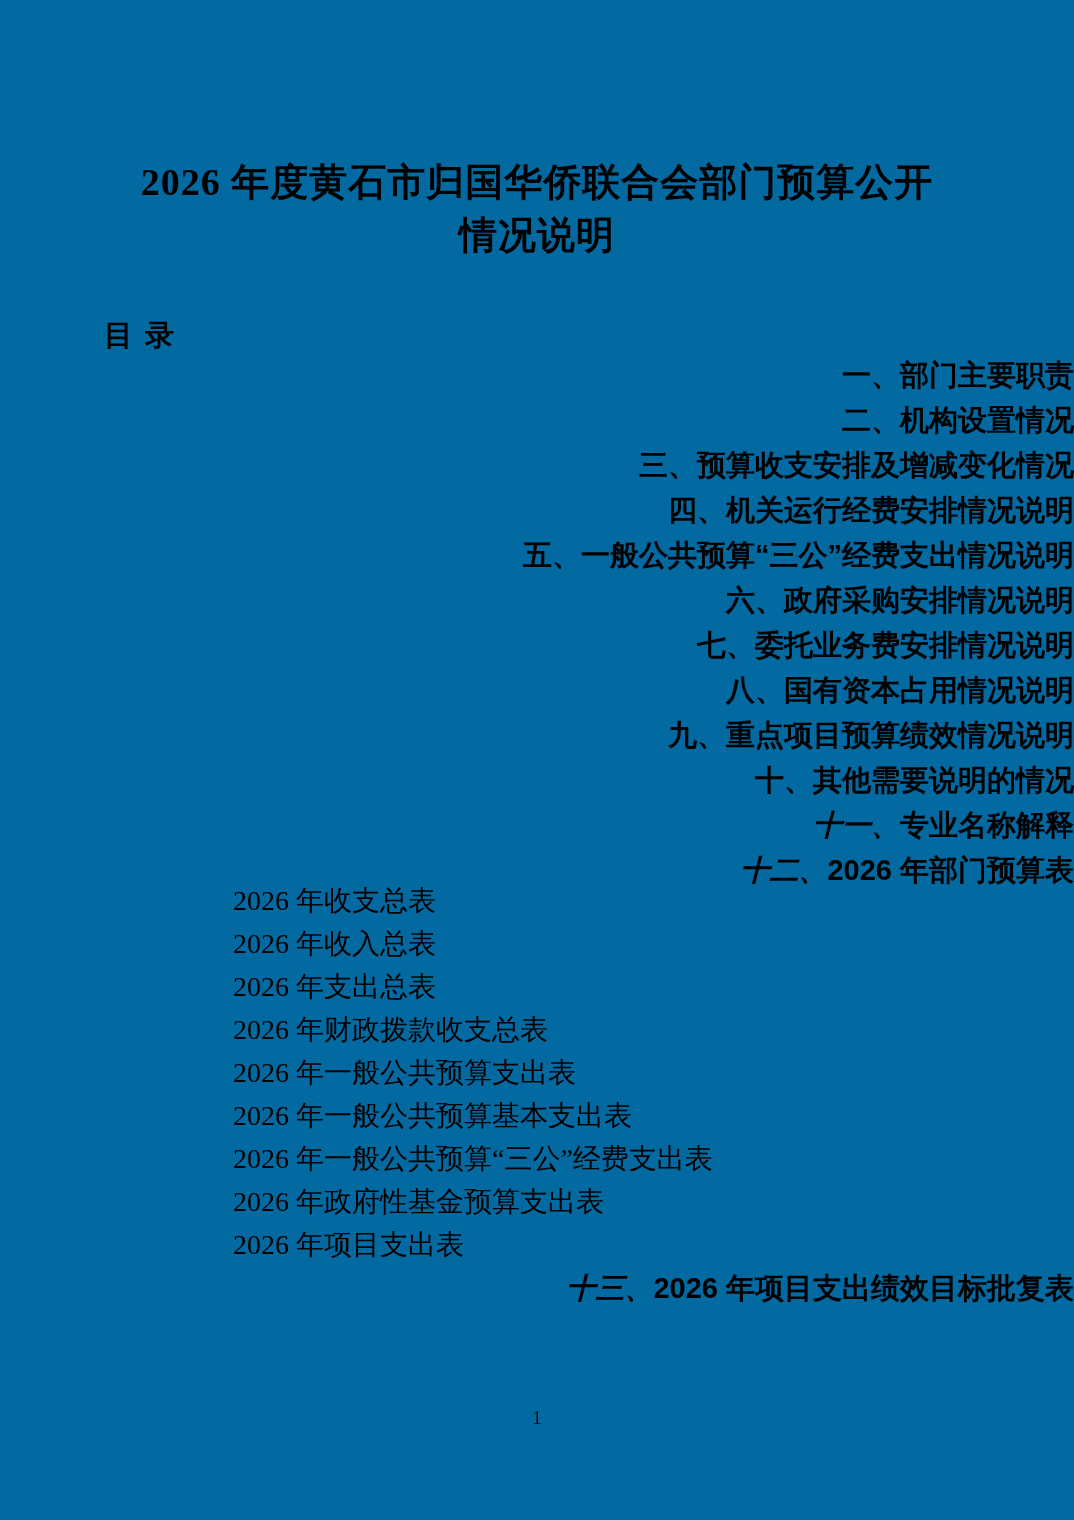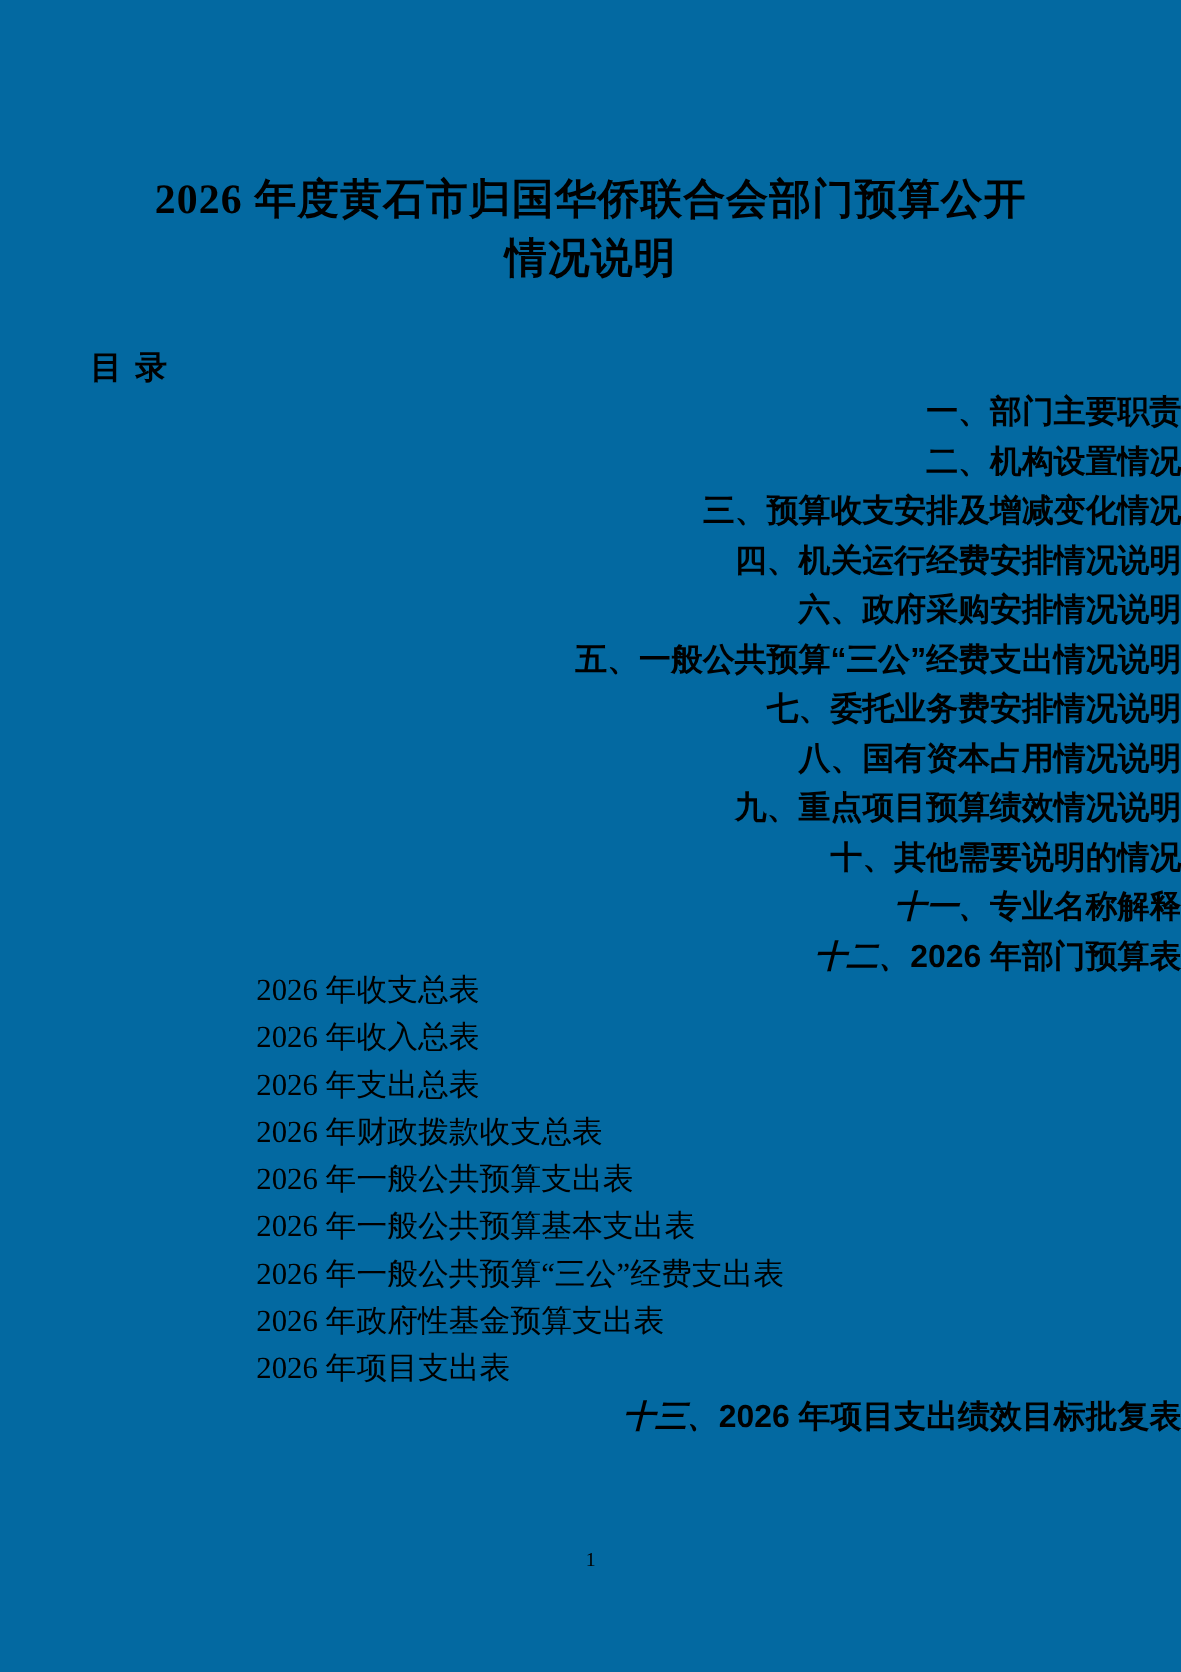--- a/index.html
+++ b/index.html
@@ -29,21 +29,21 @@
     line-height: 53px;
     letter-spacing: 1px;
   }
   .toc {
     position: absolute;
     top: 317px;
     left: 0;
     width: 100%;
   }
   .toc-head {
-    padding-left: 82px;
+    padding-left: 104px;
     font-family: "Liberation Sans", "DejaVu Sans", sans-serif;
     font-weight: 700;
     font-size: 29px;
     line-height: 36px;
     letter-spacing: 2px;
   }
   .toc-item {
     padding-left: 192px;
     font-family: "Liberation Sans", "DejaVu Sans", sans-serif;
     font-weight: 700;
@@ -102,24 +102,24 @@
     <div class="toc-item">
       <span class="num">二、</span><span class="label">机构设置情况</span>
     </div>
     <div class="toc-item">
       <span class="num">三、</span><span class="label">预算收支安排及增减变化情况</span>
     </div>
     <div class="toc-item">
       <span class="num">四、</span><span class="label">机关运行经费安排情况说明</span>
     </div>
     <div class="toc-item">
-      <span class="num">六、</span><span class="label">政府采购安排情况说明</span>
+      <span class="num">五、</span><span class="label">一般公共预算“三公”经费支出情况说明</span>
     </div>
     <div class="toc-item">
-      <span class="num">五、</span><span class="label">一般公共预算“三公”经费支出情况说明</span>
+      <span class="num">六、</span><span class="label">政府采购安排情况说明</span>
     </div>
     <div class="toc-item">
       <span class="num">七、</span><span class="label">委托业务费安排情况说明</span>
     </div>
     <div class="toc-item">
       <span class="num">八、</span><span class="label">国有资本占用情况说明</span>
     </div>
     <div class="toc-item">
       <span class="num">九、</span><span class="label">重点项目预算绩效情况说明</span>
     </div>

